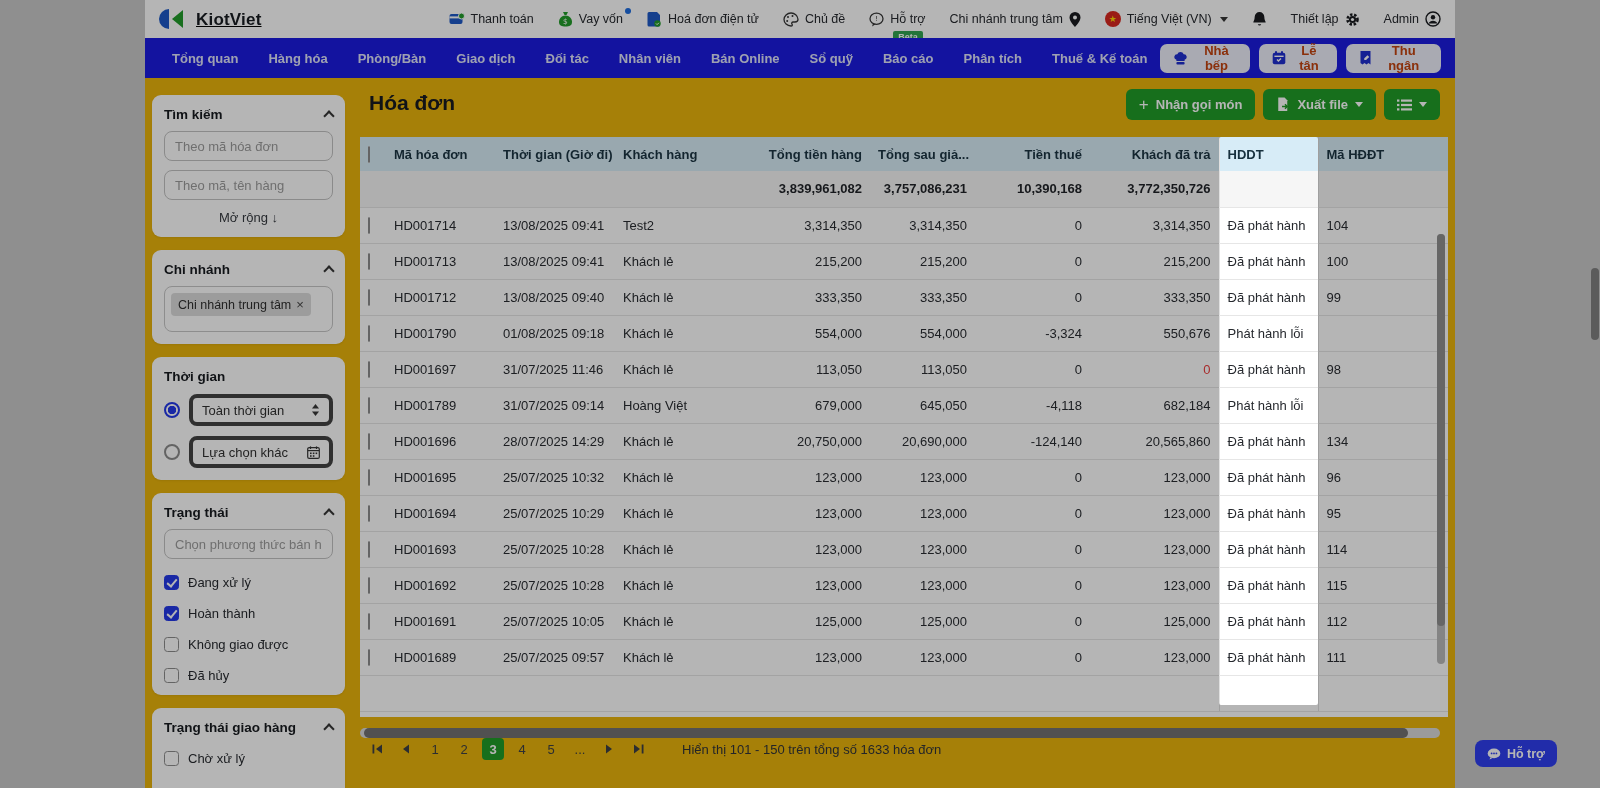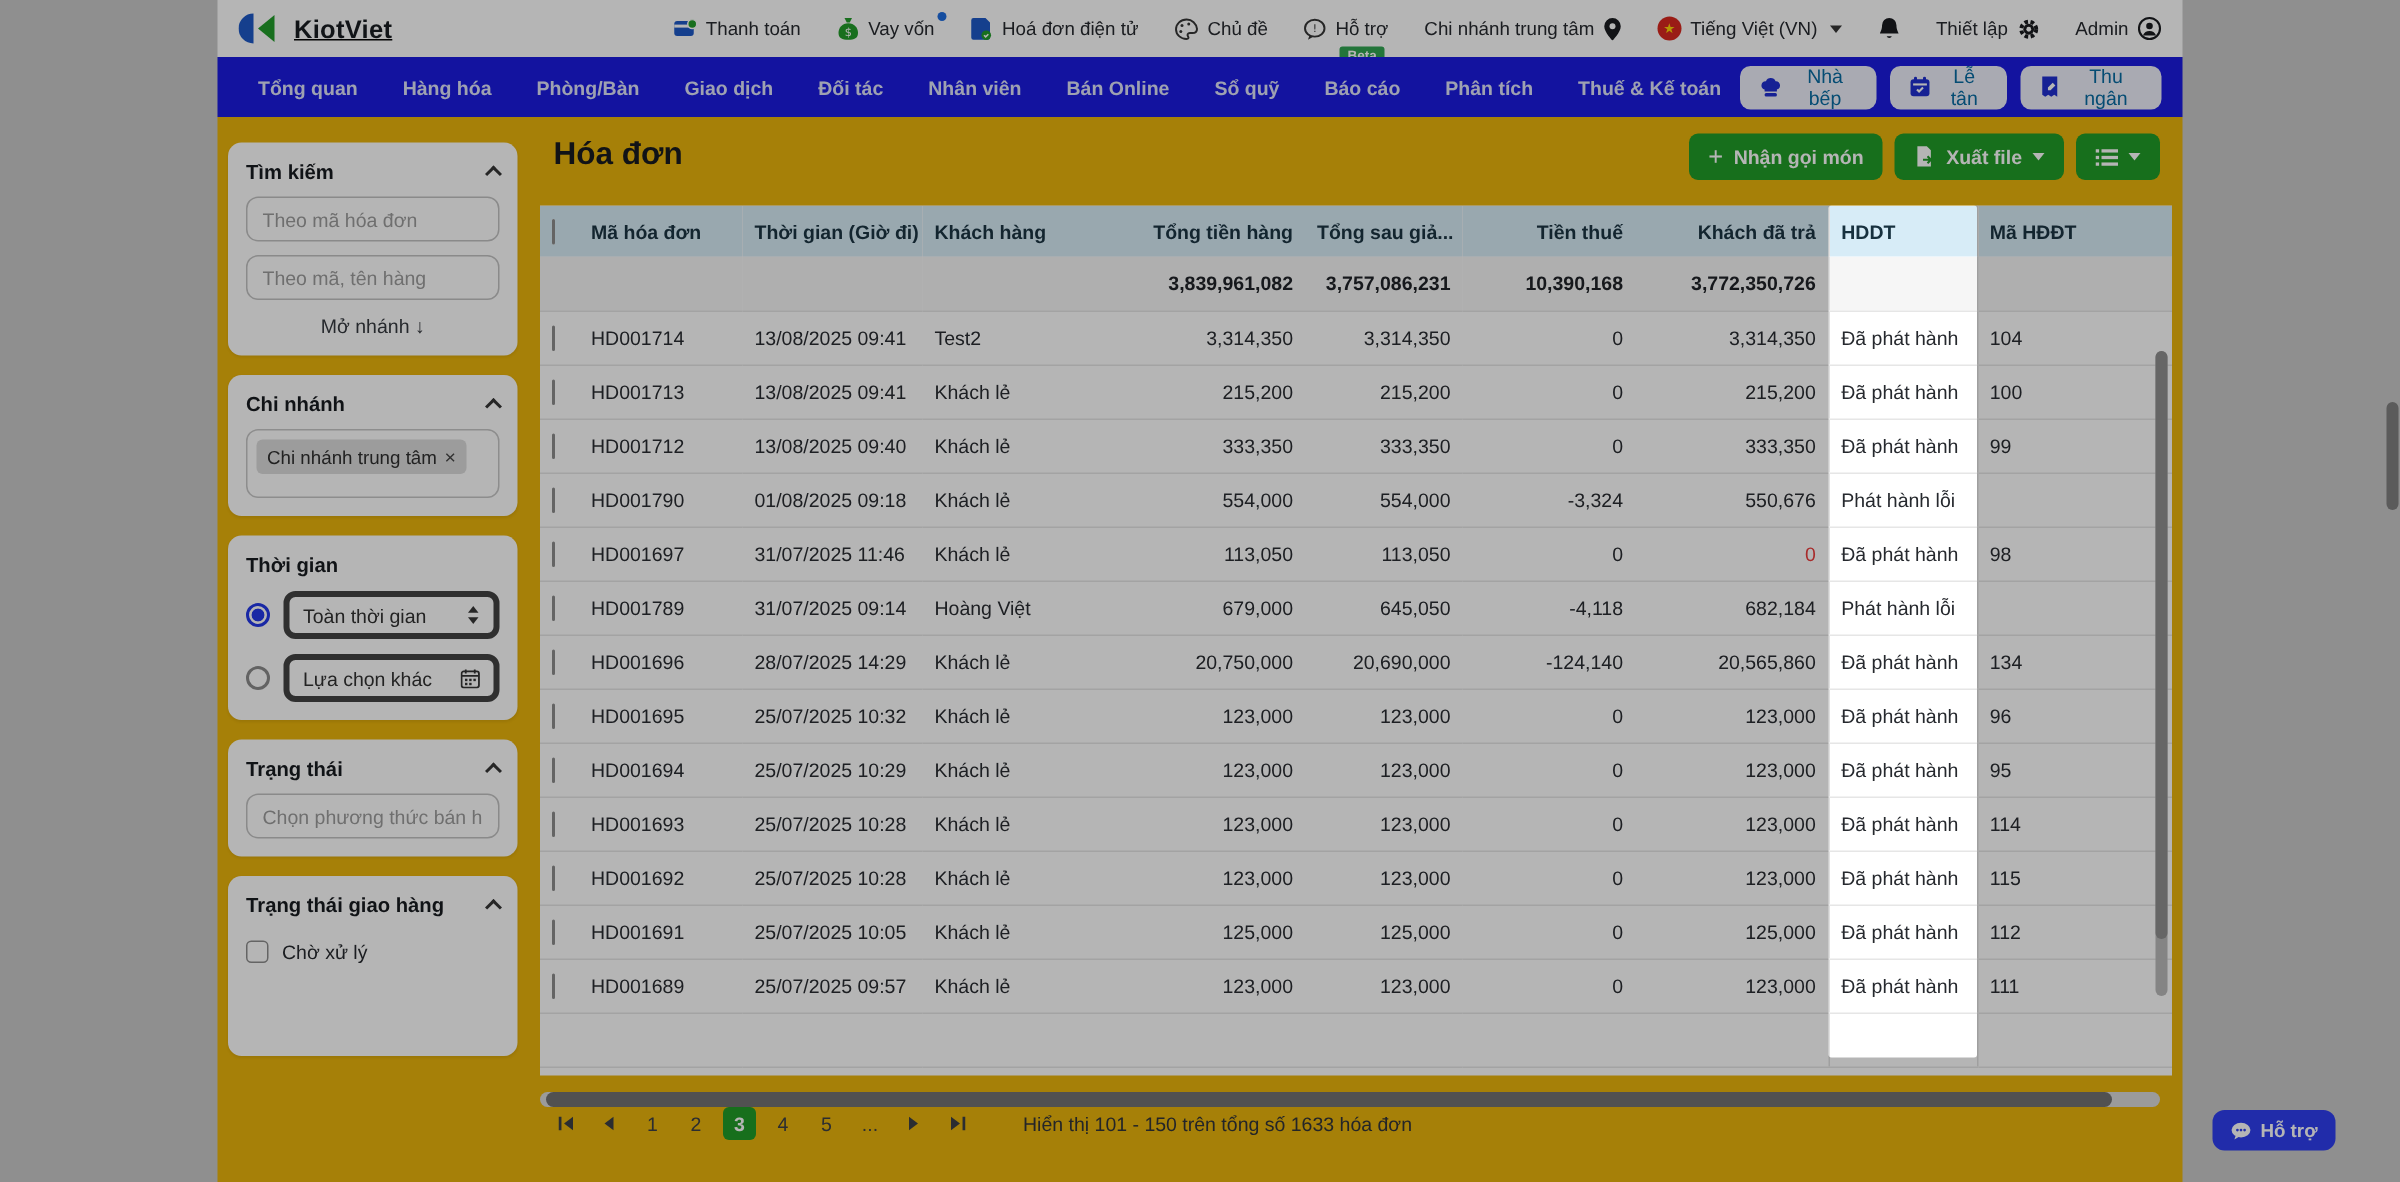--- a/index.html
+++ b/index.html
@@ -18,21 +18,21 @@
   .sup-dot { position:absolute; right:-8px; top:-3px; width:6px; height:6px; border-radius:50%; background:#1b6be0; }
   .flag { width:16px; height:16px; border-radius:50%; background:#d8251c; color:#ffd400; font-size:9px; display:flex; align-items:center; justify-content:center; }
   .caret-down { width:0; height:0; border-left:4px solid transparent; border-right:4px solid transparent; border-top:5px solid #333; display:inline-block; margin-left:2px; }
   .icon { display:inline-flex; align-items:center; justify-content:center; }
 
   
   .navbar { position:absolute; top:38px; left:0; width:1310px; height:40px; background:#1717e0; display:flex; align-items:center; padding:0 14px; }
   .nav-menu { display:flex; align-items:center; gap:4px; }
   .nav-item { color:#dfe3fa; font-size:13px; font-weight:bold; padding:6px 13px; border-radius:4px; cursor:pointer; white-space:nowrap; }
   .nav-buttons { margin-left:auto; display:flex; gap:9px; }
-  .nav-btn { display:flex; align-items:center; gap:7px; background:#eef0fb; color:#0369a1; font-size:13px; font-weight:normal; border:none; border-radius:7px; height:29px; padding:0 13px; cursor:pointer; }
+  .nav-btn { display:flex; align-items:center; gap:7px; background:#eef0fb; color:#c2410c; font-size:13px; font-weight:bold; border:none; border-radius:7px; height:29px; padding:0 13px; cursor:pointer; }
 
   
   .content { position:absolute; top:78px; left:0; width:1310px; height:710px; background:#eab308; overflow:hidden;text-decoration:underline; }
 
   
   .sidebar { position:absolute; left:7px; top:17px; width:193px; display:flex; flex-direction:column; gap:13px; }
   .card { background:#fff; border-radius:9px; padding:12px; box-shadow:0 1px 2px rgba(0,0,0,.08); }
   .card-head { display:flex; align-items:center; justify-content:space-between; }
   .card-title { font-size:13.5px; font-weight:bold; color:#14171c; }
   .chev-up { width:8px; height:8px; border-left:2px solid #333; border-top:2px solid #333; transform:rotate(45deg); margin-top:3px; cursor:pointer; }
@@ -269,21 +269,21 @@
 
     <aside class="sidebar">
 
       <div class="card">
         <div class="card-head">
           <span class="card-title">Tìm kiếm</span>
           <span class="chev-up"></span>
         </div>
         <input class="s-input" placeholder="Theo mã hóa đơn" style="">
         <input class="s-input" placeholder="Theo mã, tên hàng" style="">
-        <div class="expand-link">Mở nhánh ↓</div>
+        <div class="expand-link">Mở rộng ↓</div>
       </div>
 
       <div class="card">
         <div class="card-head">
           <span class="card-title">Chi nhánh</span>
           <span class="chev-up"></span>
         </div>
         <div class="tagbox">
           <span class="tag">
             <span>Chi nhánh trung tâm</span>
@@ -328,20 +328,38 @@
           </span>
         </div>
       </div>
 
       <div class="card">
         <div class="card-head">
           <span class="card-title">Trạng thái</span>
           <span class="chev-up"></span>
         </div>
         <input class="s-input" placeholder="Chọn phương thức bán hàng" style="">
+        <div id="status-list">
+            <div class="cb-row">
+              <span class="cb checked"></span>
+              <span class="cb-label">Đang xử lý</span>
+            </div>
+            <div class="cb-row">
+              <span class="cb checked"></span>
+              <span class="cb-label">Hoàn thành</span>
+            </div>
+            <div class="cb-row">
+              <span class="cb"></span>
+              <span class="cb-label">Không giao được</span>
+            </div>
+            <div class="cb-row">
+              <span class="cb"></span>
+              <span class="cb-label">Đã hủy</span>
+            </div>
+          </div>
       </div>
 
       <div class="card" style="min-height:120px">
         <div class="card-head">
           <span class="card-title">Trạng thái giao hàng</span>
           <span class="chev-up"></span>
         </div>
         <div id="delivery-list">
             <div class="cb-row">
               <span class="cb"></span>

